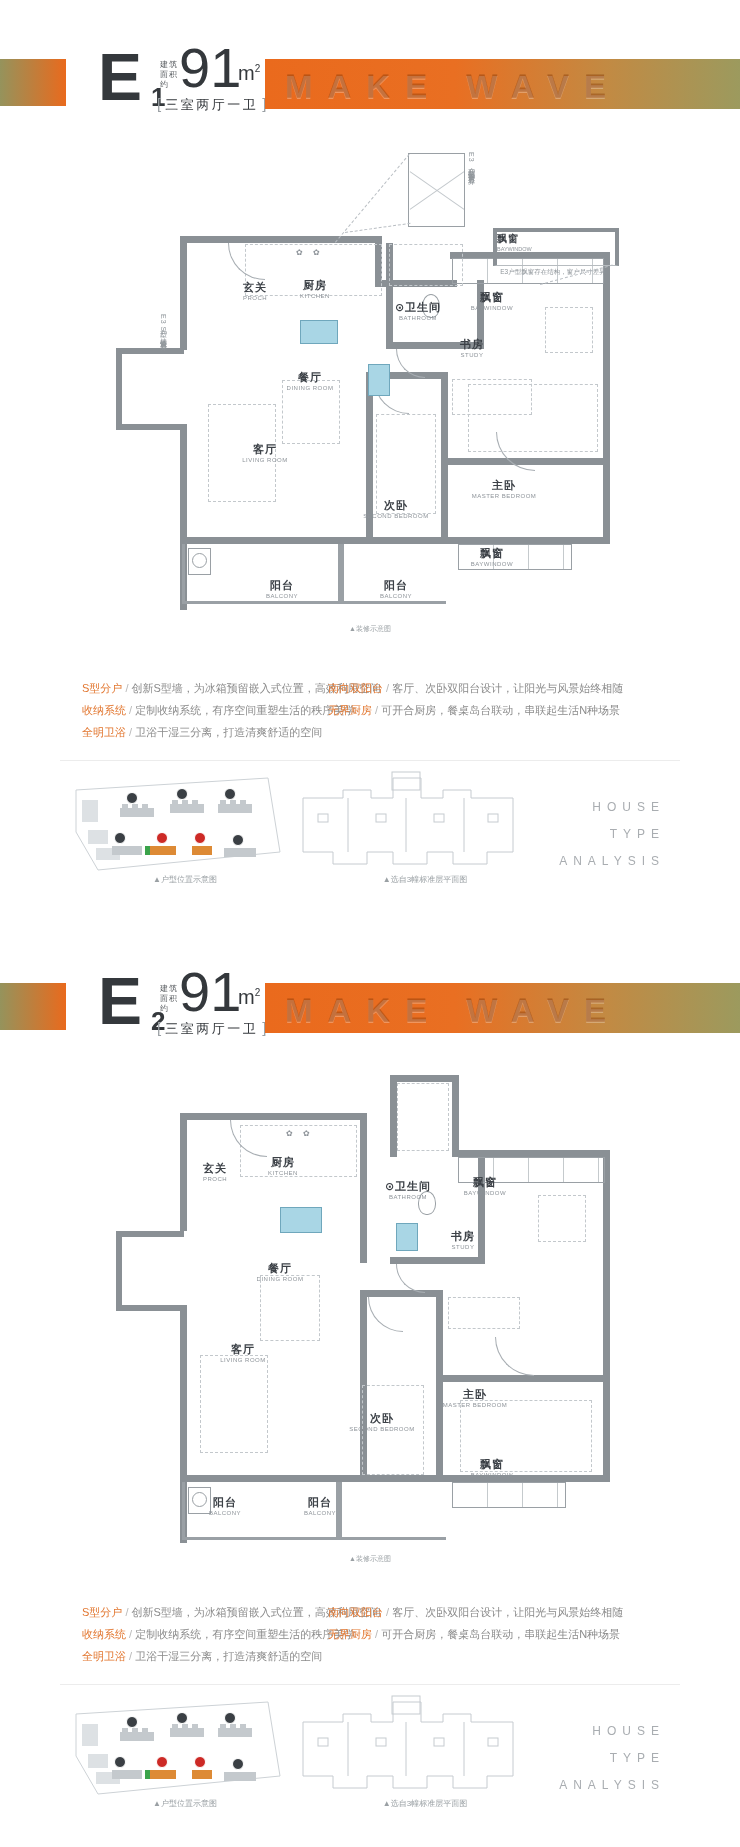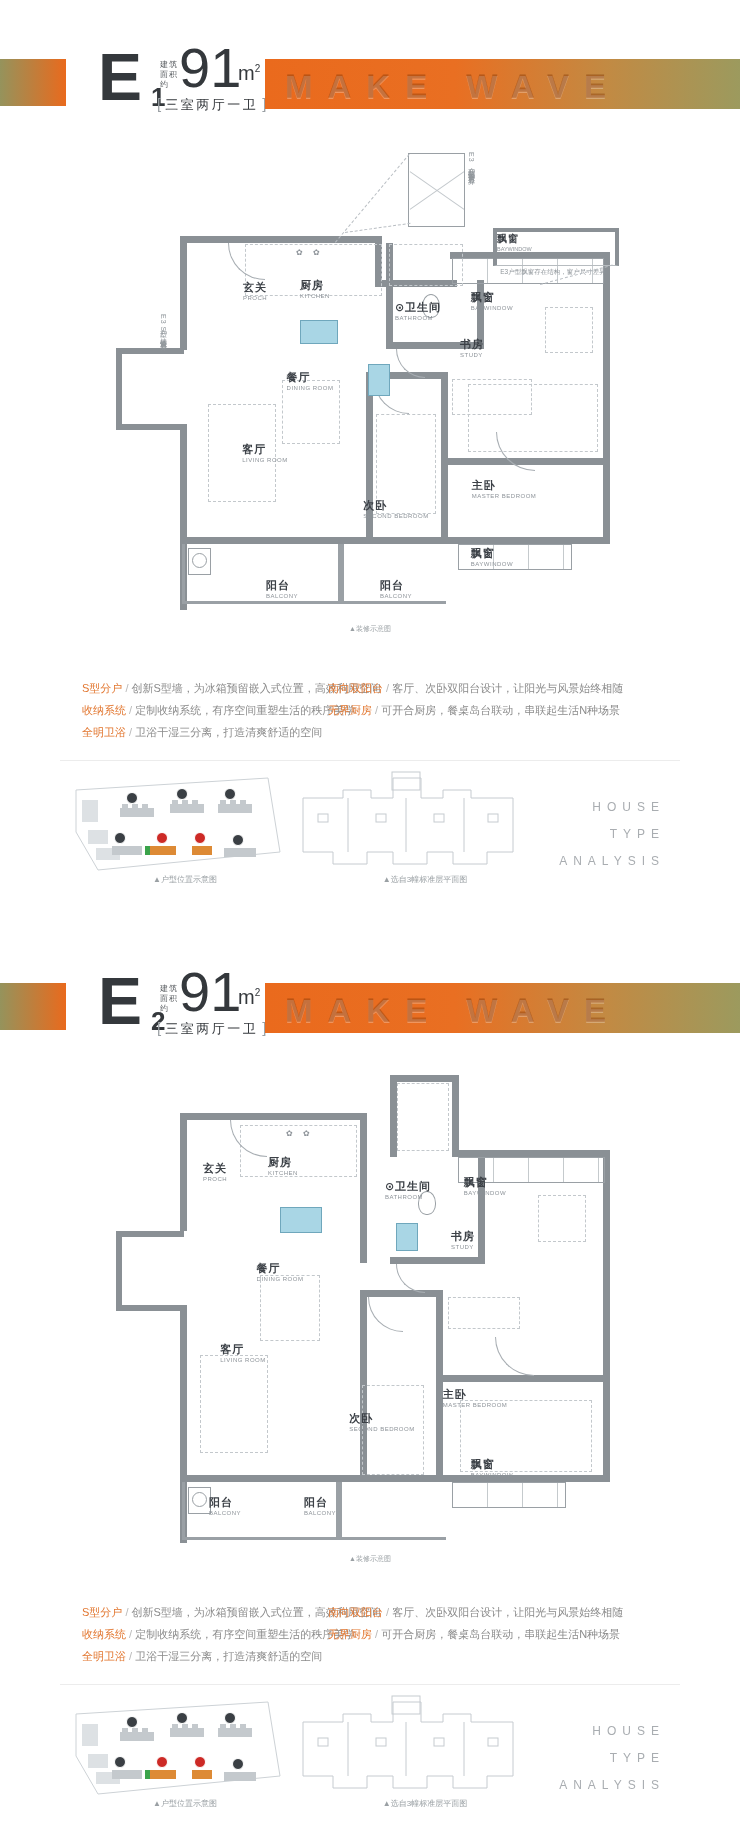--- a/index.html
+++ b/index.html
@@ -25,21 +25,21 @@
   .w{position:absolute;background:#8a9095;}
   .wt{position:absolute;background:#9aa0a5;}
   .strip{position:absolute;border:1px solid #9aa0a5;background:
          repeating-linear-gradient(90deg,transparent 0 34px,#c5cacd 34px 35px);}
   .dash{position:absolute;border:1px dashed #c3c8cc;}
   .detail{position:absolute;border:1px solid #9aa0a5;overflow:hidden;}
   .xline{position:absolute;left:-10%;top:50%;width:120%;height:0;border-top:1px solid #c3c8cc;}
   .callout{position:absolute;border:4px solid #8a9095;border-bottom:1px solid #b7bcc0;}
   .conn{position:absolute;height:0;border-top:1px dashed #b9bec3;transform-origin:left top;}
   .arc{position:absolute;border-left:1px solid #a7adb2;border-bottom:1px solid #a7adb2;border-radius:0 0 0 100%;}
-  .room{position:absolute;transform:translateX(-50%);text-align:left;white-space:nowrap;}
+  .room{position:absolute;transform:translateX(-50%);text-align:center;white-space:nowrap;}
   .room b{display:block;font-size:11px;font-weight:700;letter-spacing:1px;color:#3c4147;}
   .room i{display:block;font-style:normal;font-size:6px;color:#8d9399;letter-spacing:0.5px;}
   .vnote{position:absolute;writing-mode:vertical-rl;font-size:7px;color:#90969b;letter-spacing:1px;}
   .cl-label b{display:block;font-size:10px;font-weight:700;color:#3c4147;letter-spacing:1px;}
   .cl-label i{display:block;font-style:normal;font-size:5.5px;color:#8d9399;}
   .cl-note{position:absolute;font-size:6.5px;color:#8f959a;text-align:center;white-space:nowrap;}
   .blue{position:absolute;background:#a9d6e5;border:1px solid #6fa7bc;}
   .toilet{position:absolute;border:1px solid #9aa0a5;border-radius:50% 50% 45% 45%;background:#fff;}
   .washer{position:absolute;border:1px solid #9aa0a5;background:#fff;}
   .washer:after{content:"";position:absolute;left:3px;top:4px;width:13px;height:13px;border:1px solid #9aa0a5;border-radius:50%;}

